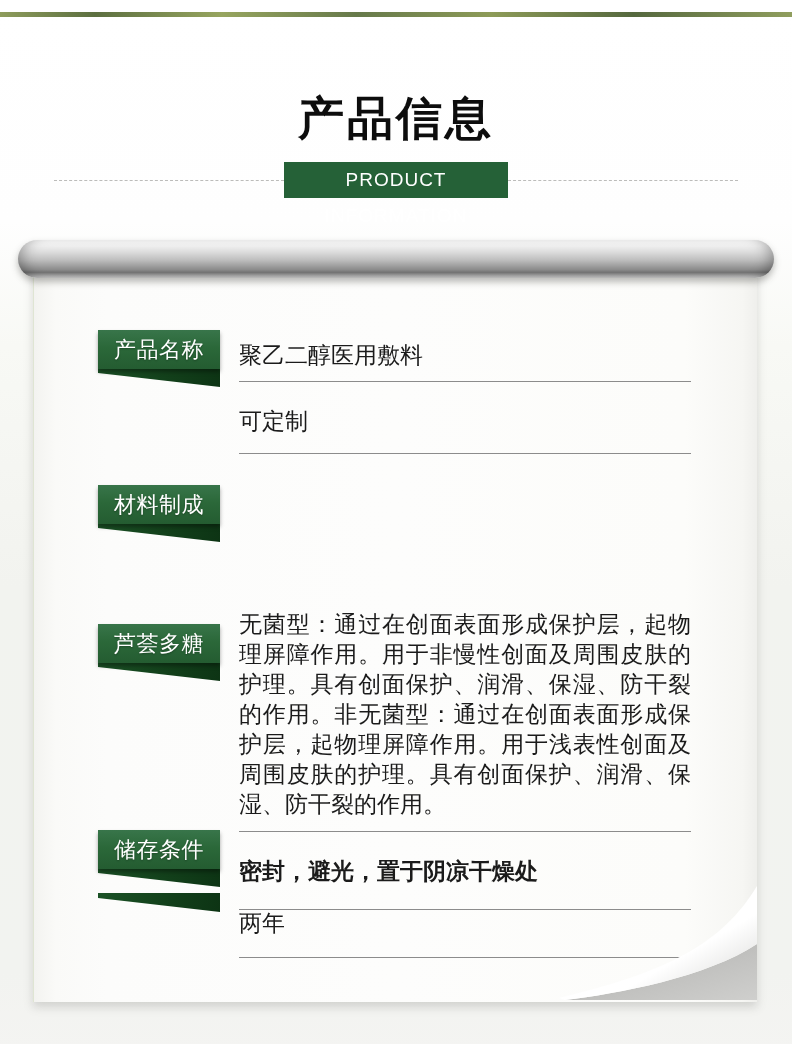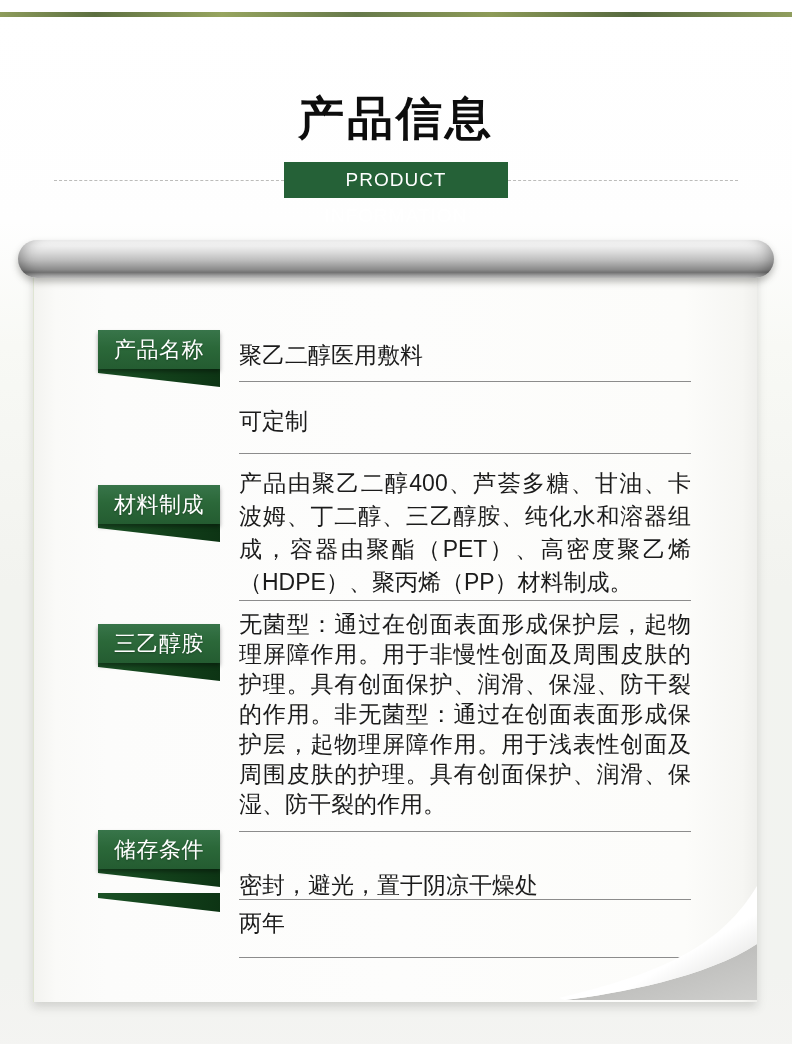--- a/index.html
+++ b/index.html
@@ -67,21 +67,21 @@
   
   .content {
     position:absolute; left:205px; width:452px;
     font-size:23px; line-height:30px; color:#1b1b1b; text-align:justify;
     border-bottom:1px solid #8c8c8c;
   }
   .c1 { top:80px;  line-height:27px; padding-bottom:12px;font-family:Liberation Serif, serif; }
   .c2 { top:146px; line-height:27px; padding-bottom:18px; }
   .c3 { top:205px; line-height:33px; padding-bottom:1px; }
   .c4 { top:347px; line-height:30px; padding-bottom:12px; }
-  .c5 { top:610px; line-height:27px; padding-bottom:0; }
+  .c5 { top:596px; line-height:27px; padding-bottom:24px;font-weight:bold; }
   .c6 { top:648px; line-height:27px; padding-bottom:20px; }
 
   .b1 { top:68px; } .b2 { top:140px; } .b3 { top:223px; }
   .b4 { top:362px; } .b5 { top:568px; } .b6 { top:632px; }
 
   
   .curl { position:absolute; right:0; bottom:0; width:200px; height:120px; }
 </style>
 </head>
 <body>
@@ -107,24 +107,23 @@
       <div class="badge-fold"></div>
     </div>
     <div class="content c1">聚乙二醇医用敷料</div>
 
     <div class="content c2">可定制</div>
 
     <div class="badge b3">
       <div class="badge-rect">材料制成</div>
       <div class="badge-fold"></div>
     </div>
-    <div class="content c3">产品由聚乙二醇400、芦荟多糖、甘油、卡波姆、丁二醇、三乙醇胺、纯化水和溶器组成，容器由聚酯（PET）、高密度聚乙烯（HDPE）、聚丙烯（PP）材料制成。</div>
 
     <div class="badge b4">
-      <div class="badge-rect">三乙醇胺</div>
+      <div class="badge-rect">芦荟多糖</div>
       <div class="badge-fold"></div>
     </div>
     <div class="content c4">无菌型：通过在创面表面形成保护层，起物理屏障作用。用于非慢性创面及周围皮肤的护理。具有创面保护、润滑、保湿、防干裂的作用。非无菌型：通过在创面表面形成保护层，起物理屏障作用。用于浅表性创面及周围皮肤的护理。具有创面保护、润滑、保湿、防干裂的作用。</div>
 
     <div class="badge b5">
       <div class="badge-rect">储存条件</div>
       <div class="badge-fold"></div>
     </div>
     <div class="content c5">密封，避光，置于阴凉干燥处</div>
 

